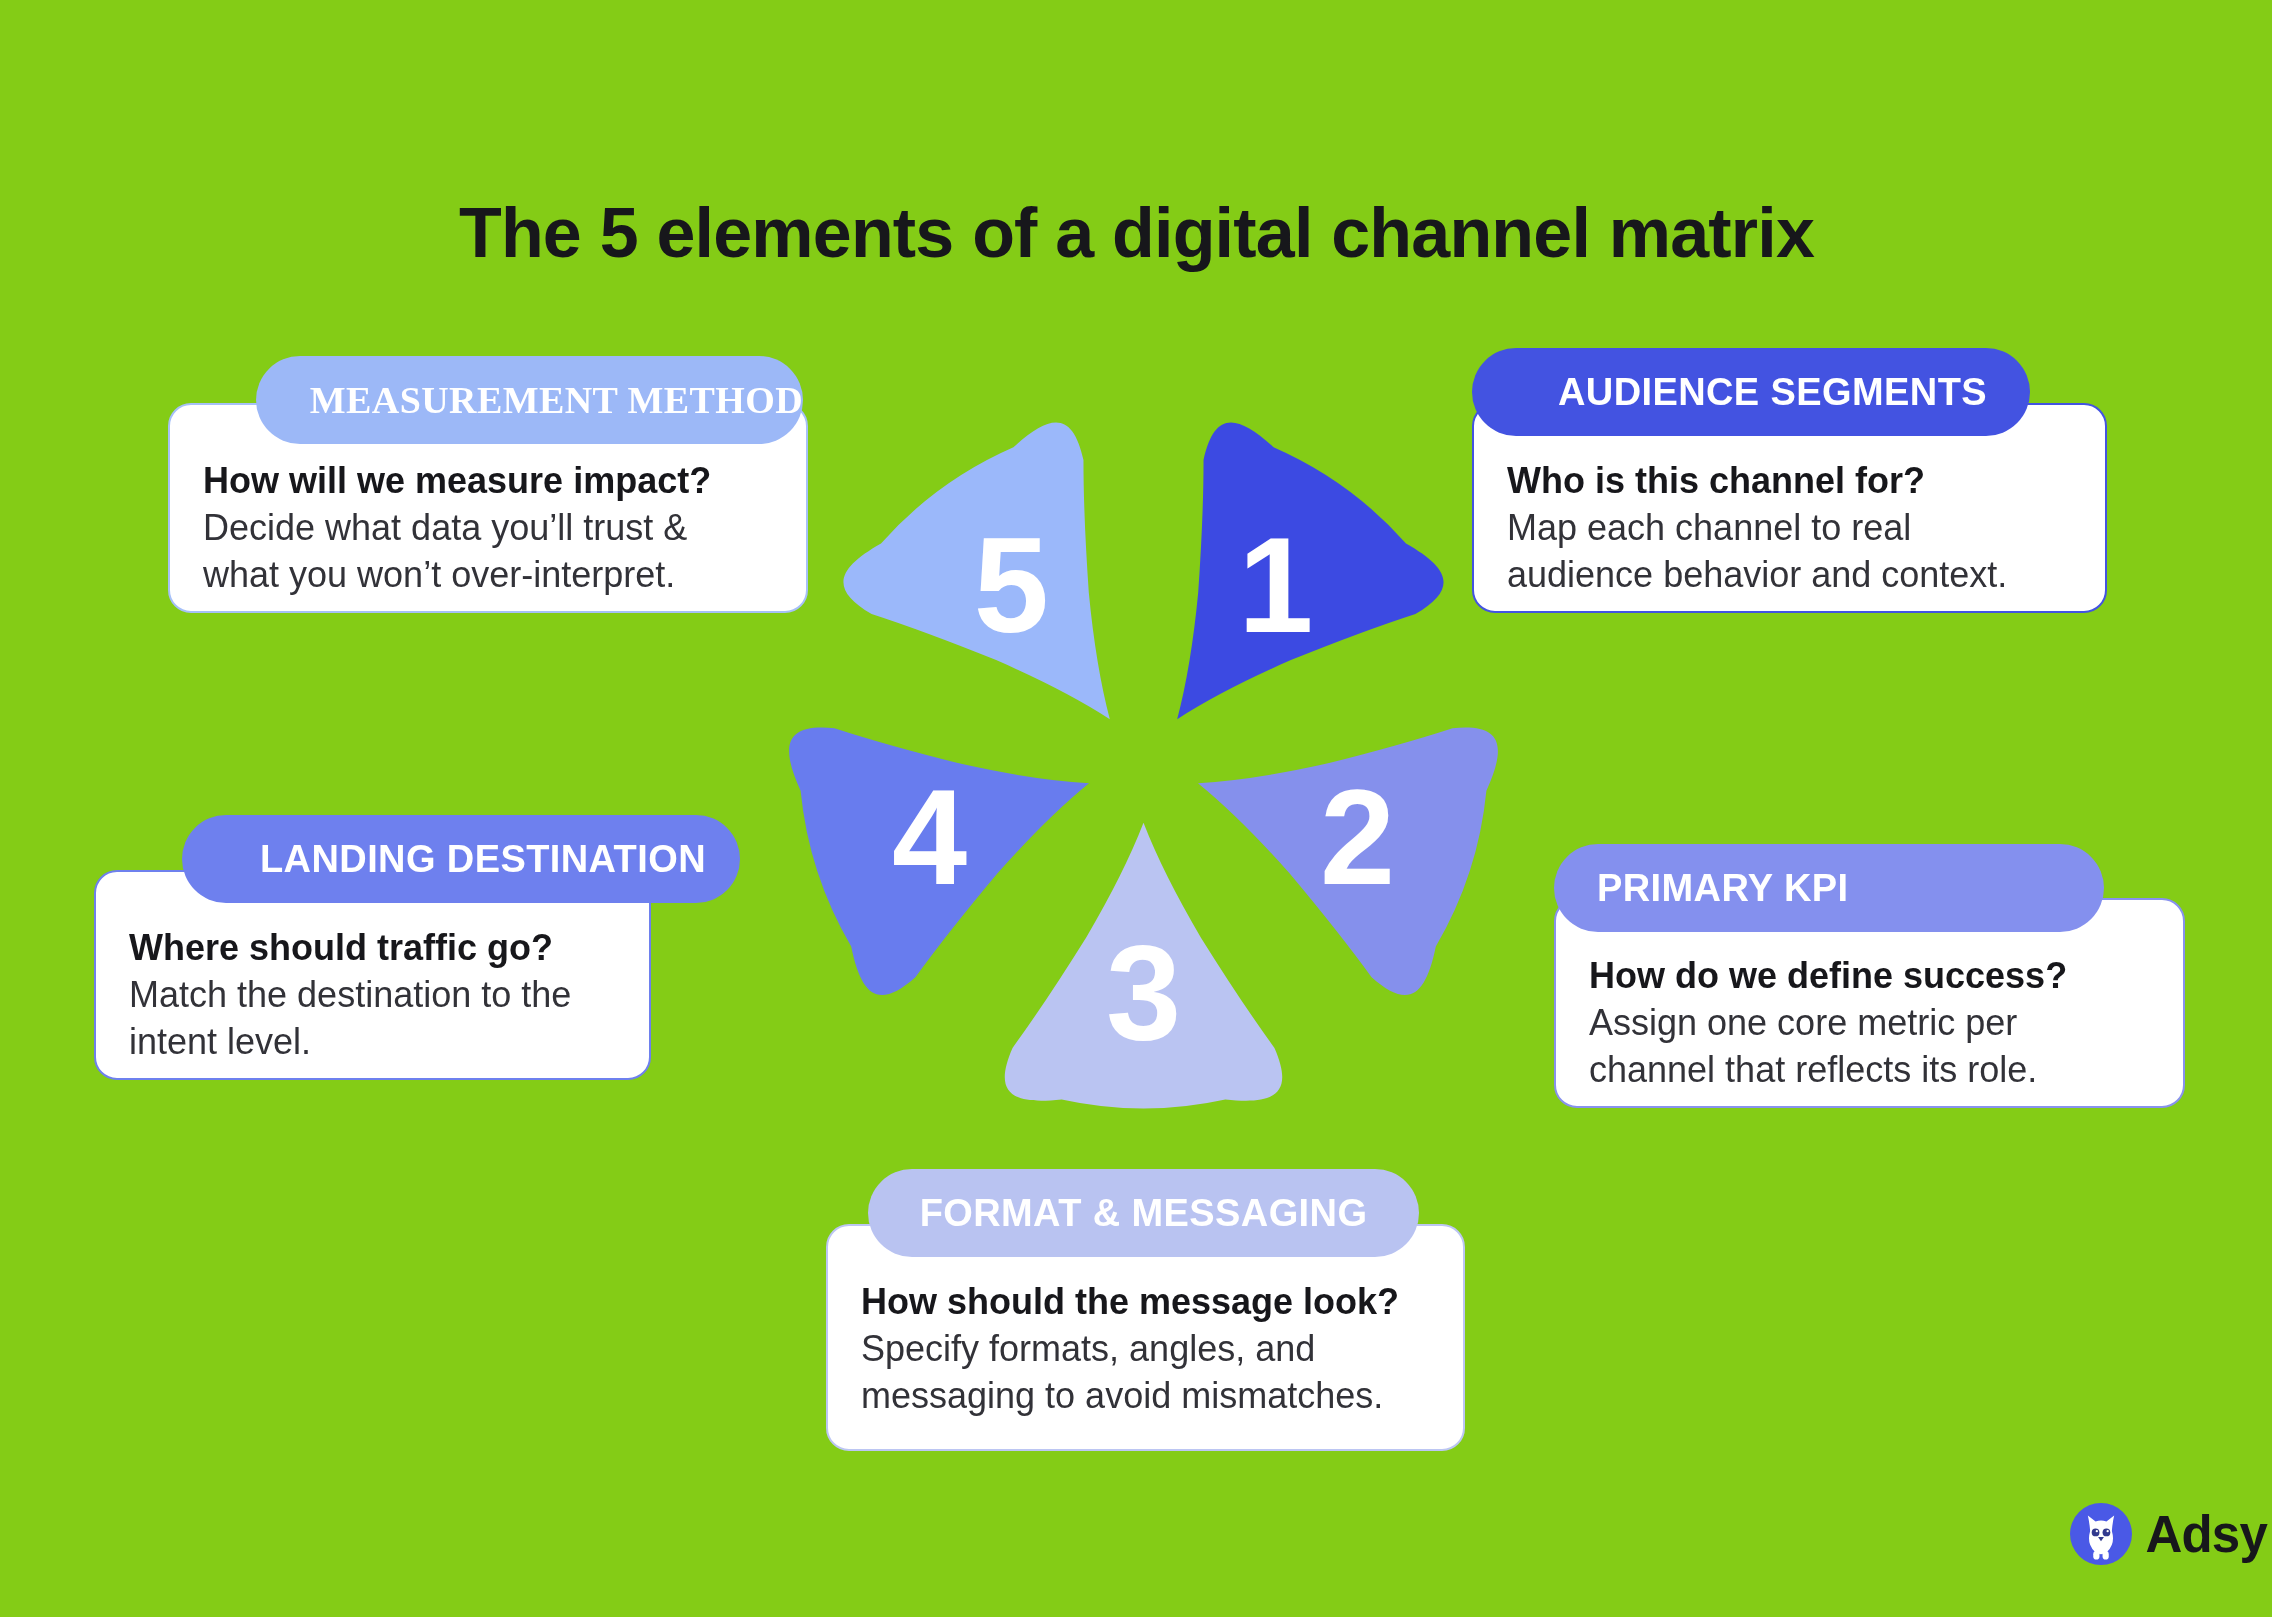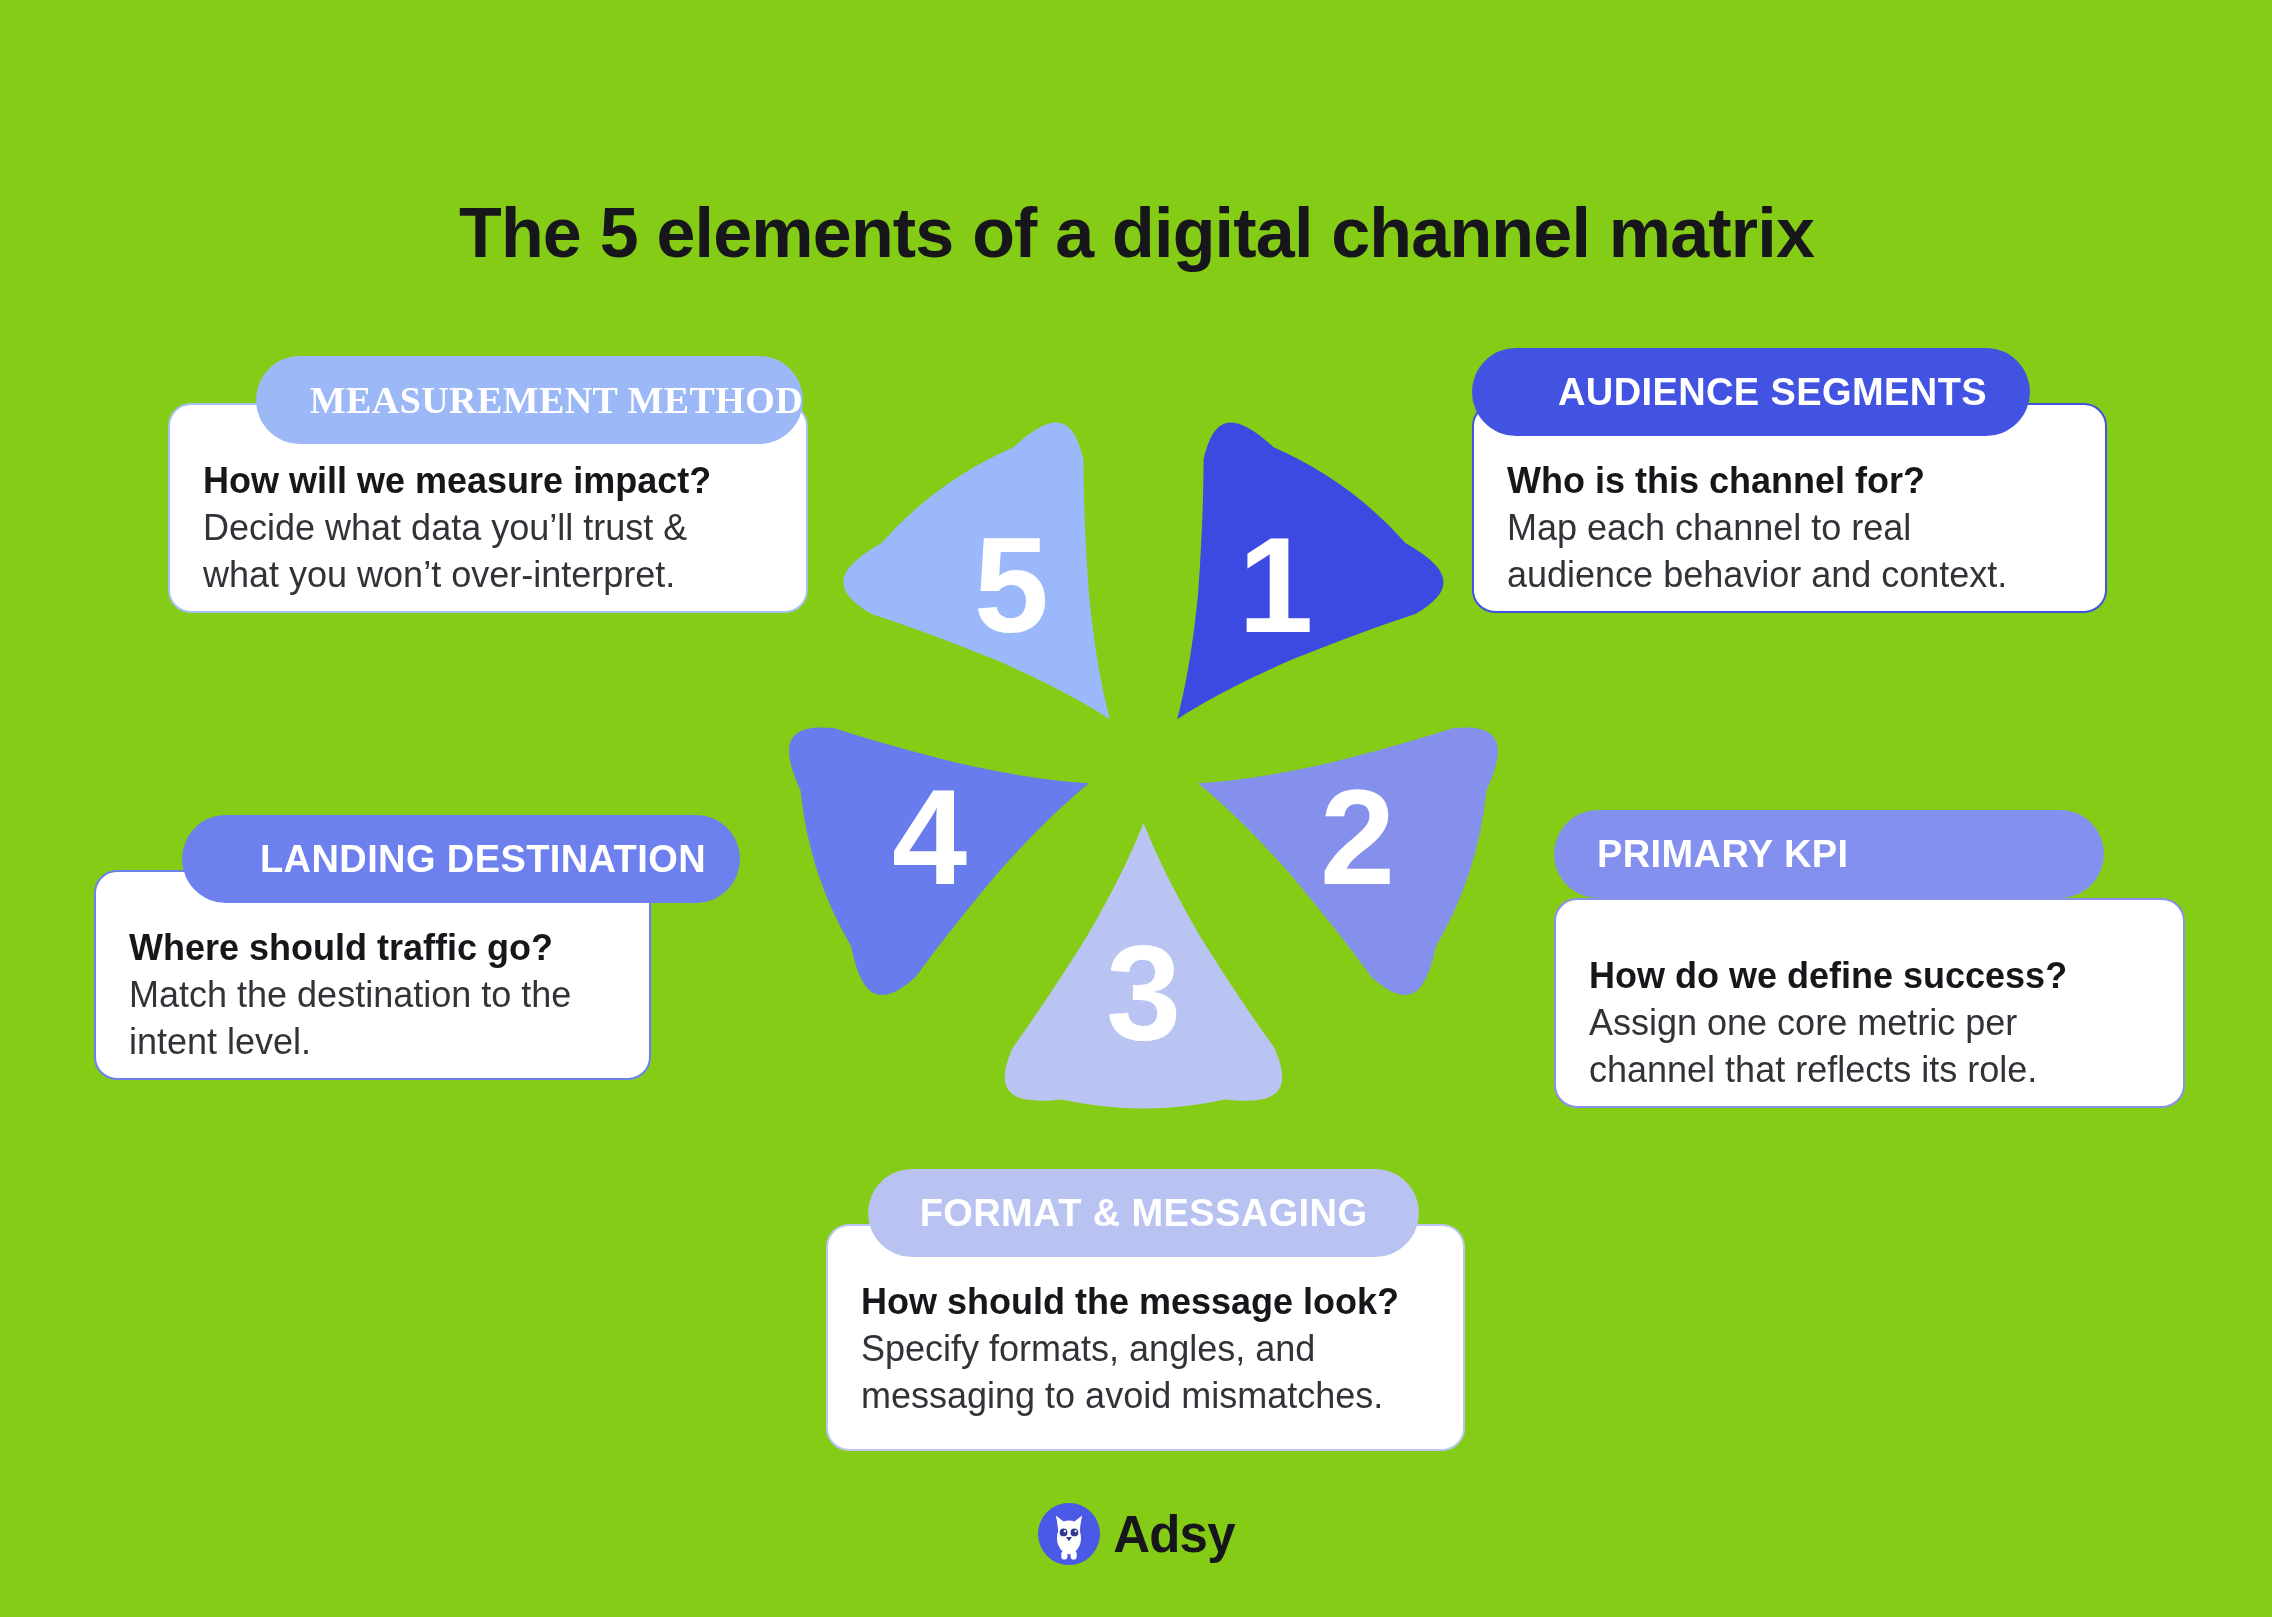--- a/index.html
+++ b/index.html
@@ -42,34 +42,34 @@
   
   .pill-a{left:256px;top:356px;width:547px;justify-content:flex-end;font-family:Liberation Serif, serif;}
   .body-a{left:168px;top:403px;width:640px;height:210px;}
   
   .pill-b{left:1472px;top:348px;width:558px;justify-content:center;padding-left:43px;}
   .body-b{left:1472px;top:403px;width:635px;height:210px;}
   
   .pill-c{left:182px;top:815px;width:558px;justify-content:flex-end;padding-right:34px;}
   .body-c{left:94px;top:870px;width:557px;height:210px;}
   
-  .pill-d{left:1554px;top:810px;width:550px;justify-content:flex-start;padding-left:43px;}
+  .pill-d{left:1554px;top:844px;width:550px;justify-content:flex-start;padding-left:43px;}
   .body-d{left:1554px;top:898px;width:631px;height:210px;}
   
   .pill-e{left:868px;top:1169px;width:551px;justify-content:center;}
   .body-e{left:826px;top:1224px;width:639px;height:227px;}
 
   .flower{position:absolute;left:767px;top:389px;width:753px;height:753px;}
   .petal-number{
     font-family:"Liberation Sans", sans-serif;
     font-size:165px;font-weight:bold;
   }
   .footer{
-    position:absolute;left:0;right:0;top:1502px;height:64px;
-    display:flex;align-items:center;justify-content:center;gap:13px;
+    position:absolute;left:0;right:6px;top:1502px;height:64px;
+    display:flex;align-items:center;justify-content:flex-end;gap:13px;
   }
   .owl-logo{width:62px;height:62px;}
   .brand-name{font-size:51px;font-weight:bold;color:#17171b;letter-spacing:-0.8px;}
 </style>
 </head>
 <body>
 
 <div id="canvas" style="background: #84cc16;">
 
   <h1 class="page-title" style="color: rgb(23, 23, 27);">The 5 elements of a digital channel matrix</h1>

